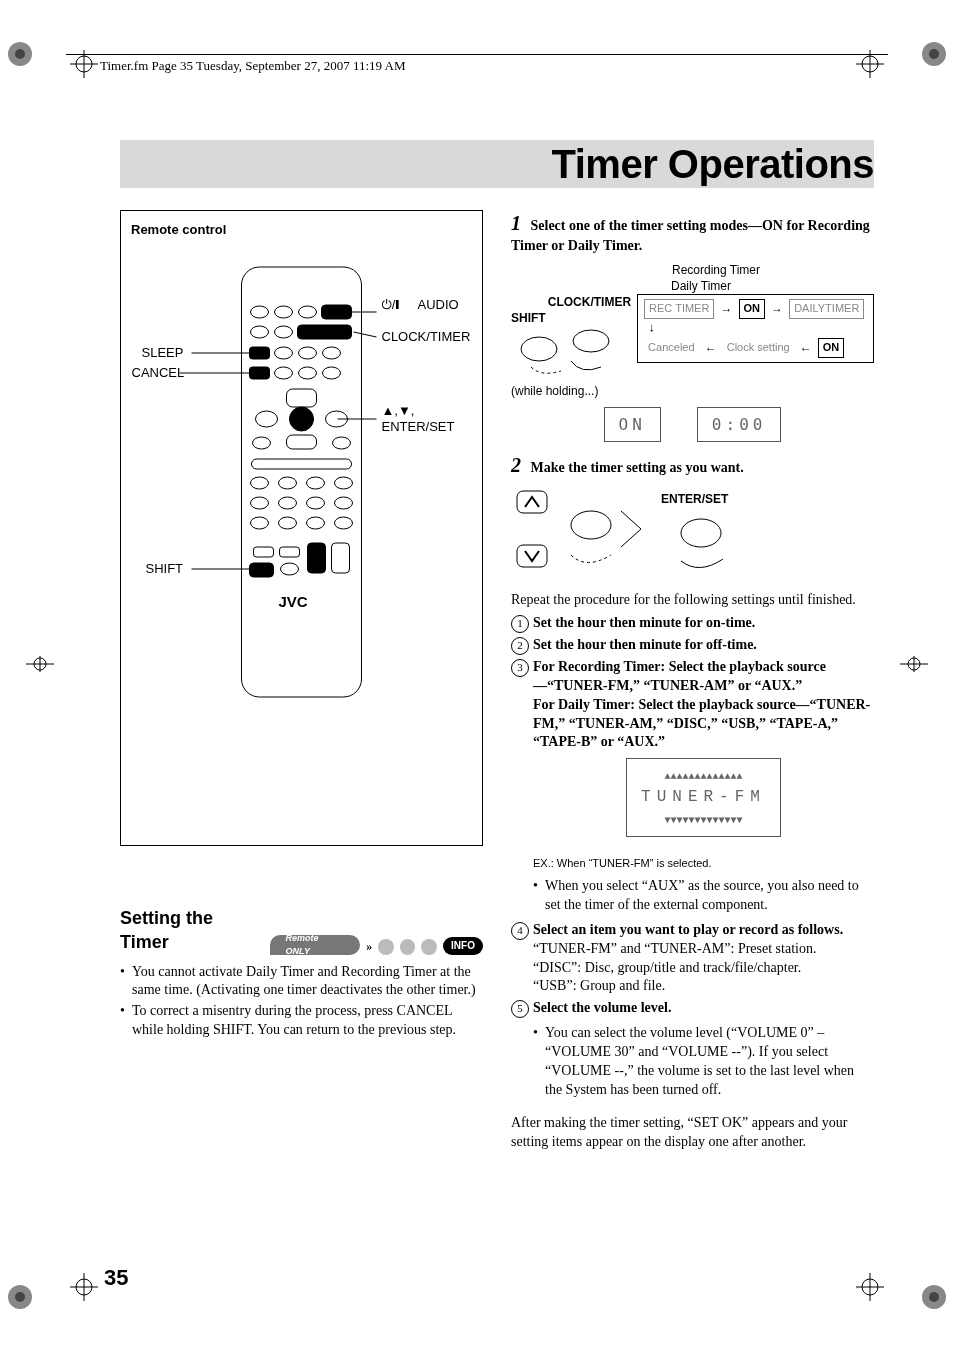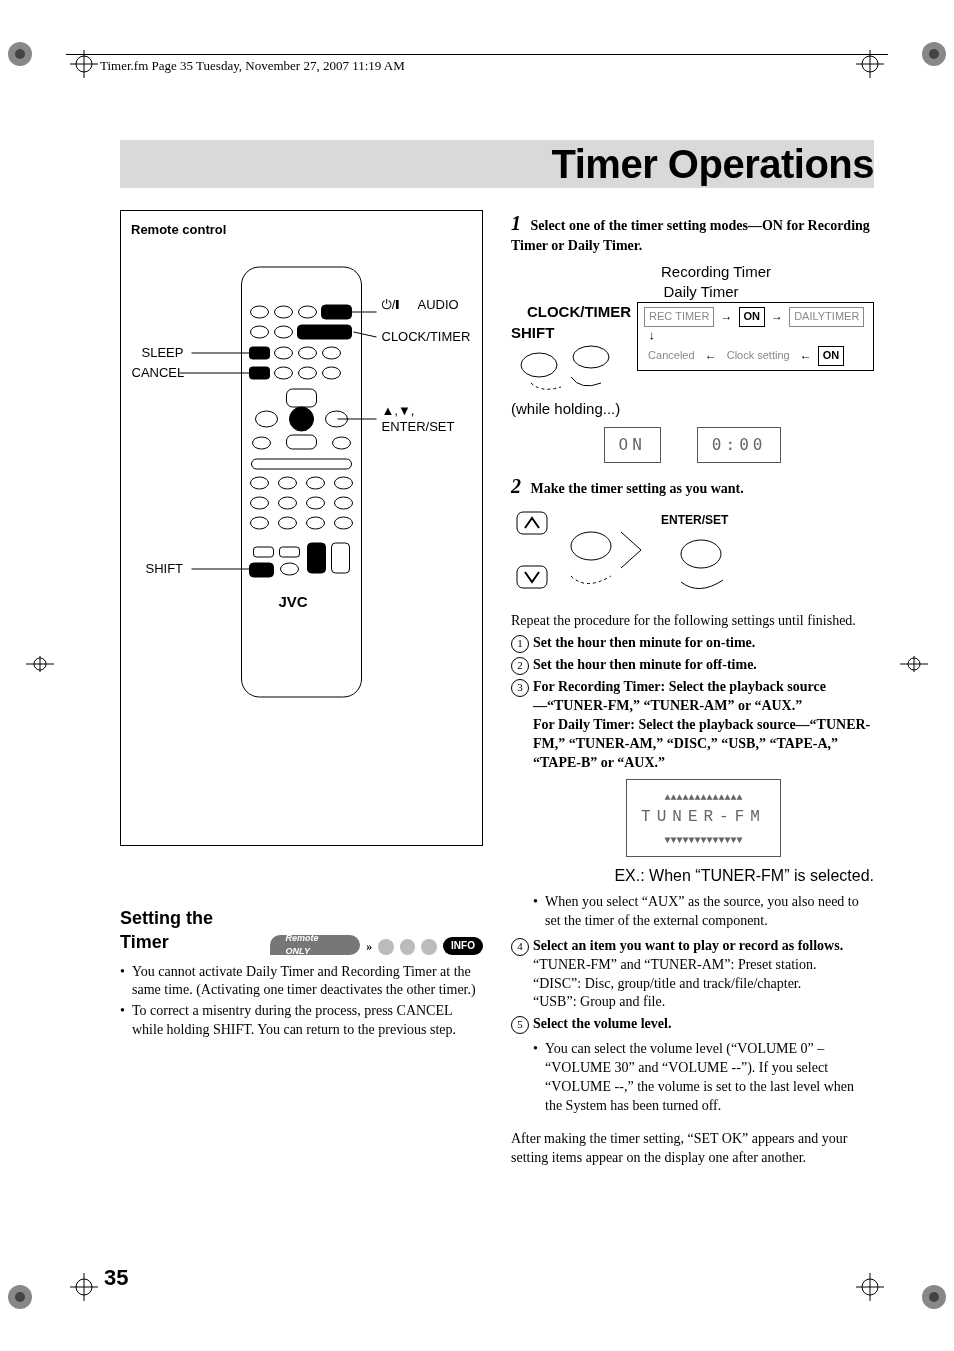--- a/index.html
+++ b/index.html
@@ -27,23 +27,23 @@
   .stepnum{font-family:"Times New Roman",serif;font-style:italic;font-weight:700;font-size:20px;margin-right:6px}
   .step{margin-bottom:10px}
   .step .lead{font-weight:700}
   .diagram{margin:6px 0 10px 0}
   .circled{display:inline-block;width:16px;height:16px;border:1px solid #000;border-radius:50%;text-align:center;line-height:15px;font-size:11px;margin-right:4px;font-family:"Times New Roman",serif}
   ol.circ{list-style:none;padding:0;margin:4px 0}
   ol.circ>li{padding-left:22px;position:relative;margin:3px 0}
   ol.circ>li>.circled{position:absolute;left:0;top:1px}
   .lcdbox{border:1px solid #555;display:inline-block;padding:6px 14px;font-family:"Courier New",monospace;letter-spacing:4px;font-size:16px;color:#666;text-align:center}
   .lcdrow{display:flex;gap:36px;justify-content:center;margin:8px 0}
-  .ex{font-family:Arial,Helvetica,sans-serif;font-size:16px;text-align:right;margin-top:8px}
+  .ex{font-family:Arial,Helvetica,sans-serif;font-size:11px;text-align:left;margin-top:19px}
   .pagenum{position:absolute;left:104px;bottom:60px;font-family:Arial,Helvetica,sans-serif;font-weight:700;font-size:22px}
-  .tnote{font-family:Arial,Helvetica,sans-serif;font-size:15px}
+  .tnote{font-family:Arial,Helvetica,sans-serif;font-size:12px}
   .flowbox{display:inline-block;border:1px solid #888;padding:0 4px;color:#888;font-family:Arial,Helvetica,sans-serif;font-size:11px}
   .flowbox.on{color:#000;border-color:#000;font-weight:700}
   .arrow{font-family:Arial,Helvetica,sans-serif;font-size:12px;font-weight:700;padding:0 3px}
 </style>
 </head>
 <body>
 
 <div class="page">
 
   <div class="regmark" style="left:6px;top:40px">
@@ -109,21 +109,21 @@
       </svg>
   </div>
   <div class="regmark" style="right:6px;bottom:40px">
     <svg viewBox="0 0 28 28">
         <circle cx="14" cy="14" r="12" fill="#888"></circle>
         <circle cx="14" cy="14" r="5" fill="#444"></circle>
       </svg>
   </div>
 
   <div class="hdrline"></div>
-  <div class="hdrtxt">Timer.fm  Page 35  Tuesday, November 27, 2007  11:19 AM</div>
+  <div class="hdrtxt">Timer.fm  Page 35  Tuesday, September 27, 2007  11:19 AM</div>
 
   <div class="content">
     <div class="titlebar">
       <h1>Timer Operations</h1>
     </div>
 
     <div class="cols">
 
       <div class="col">
         <div class="remotebox">

